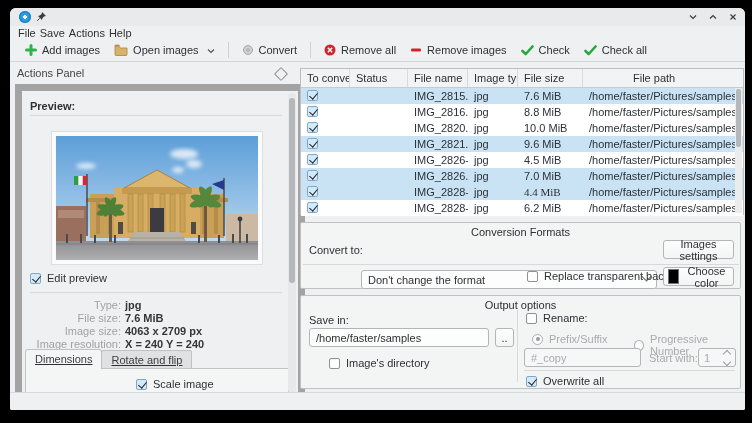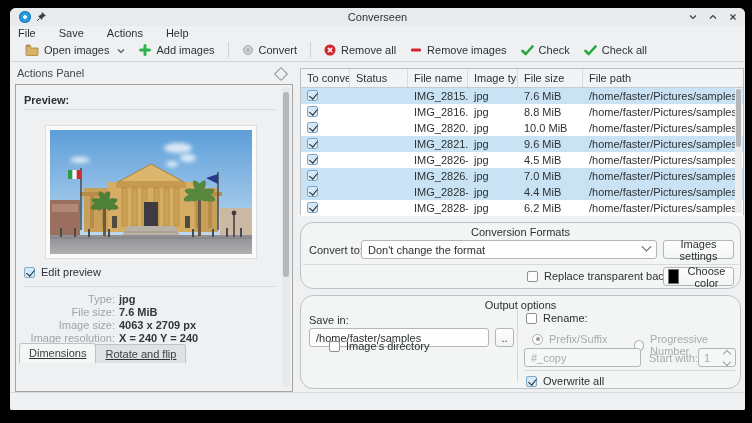--- a/index.html
+++ b/index.html
@@ -10,34 +10,34 @@
   
   .titlebar{position:absolute;left:0;top:0;width:735px;height:18px;background:#e8eaeb;}
   .titlebar .title{position:absolute;left:0;right:0;top:3px;text-align:center;color:#2f3336;font-size:11px;}
   .app-icon{position:absolute;left:9px;top:3px;width:12px;height:12px;border-radius:50%;
             background:radial-gradient(circle at 50% 50%, #eaf5fd 0 22%, #2d9de2 24% 100%);
             box-shadow:inset 0 0 0 1.5px #1f83c6;}
   .pin{position:absolute;left:26px;top:3px;width:11px;height:11px;}
   .wc{position:absolute;right:6px;top:2px;display:flex;gap:7px;align-items:center;}
   .wc span{width:13px;height:13px;display:inline-flex;align-items:center;justify-content:center;}
   
-  .menubar{position:absolute;left:0;top:18px;width:735px;height:13px;display:flex;align-items:center;padding-left:8px;gap:23px;}
+  .menubar{position:absolute;left:0;top:18px;width:735px;height:13px;display:flex;align-items:center;padding-left:8px;gap:4px;}
   .menubar span{color:#2d3134;}
   
   .toolbar{position:absolute;left:0;top:31px;width:735px;height:23px;display:flex;align-items:center;
            padding-left:8px;border-bottom:1px solid #d3d5d6;box-sizing:border-box;}
   .tbtn{display:inline-flex;align-items:center;gap:5px;padding:2px 7px;border-radius:3px;color:#2d3134;}
   .tsep{width:1px;height:16px;background:#cfd1d2;margin:0 6px;}
   .icon{display:inline-flex;align-items:center;justify-content:center;}
   
   .dock{position:absolute;left:0;top:54px;width:288px;height:330px;}
   .dock-title{position:absolute;left:0;top:4px;width:288px;height:16px;}
   .dock-title .dt-label{position:absolute;left:7px;top:1px;color:#43484a;}
   .float-icon{position:absolute;right:12px;top:3px;width:8px;height:8px;border:1px solid #8a8e90;transform:rotate(45deg);border-radius:1px;}
-  .dock-body{position:absolute;left:5px;top:22px;width:276px;height:306px;border:1px solid #a3a3a3;
+  .dock-body{position:absolute;left:5px;top:22px;width:276px;height:306px;border:7px solid #a3a3a3;
              background:#eff0f1;overflow:hidden;}
   .preview-label{position:absolute;left:8px;top:9px;font-weight:bold;}
   .hr{position:absolute;height:1px;background:#d7d9da;}
   .photo{position:absolute;left:29px;top:40px;width:202px;height:124px;background:#fbfbfb;
          border:1px solid #dcdedf;padding:4px;}
   .photo svg{display:block;}
   .meta-row{position:absolute;left:0;width:260px;height:13px;display:flex;}
   .meta-row .ml{width:99px;text-align:right;color:#9fa3a5;}
   .meta-row .mv{margin-left:4px;font-weight:bold;color:#33373a;}
   .tabs{position:absolute;left:3px;top:259px;height:19px;display:flex;align-items:flex-end;text-decoration:underline;}
@@ -45,37 +45,37 @@
        background:#dfe1e2;color:#3c4144;margin-right:-1px;}
   .tab.active{background:#f4f5f5;position:relative;z-index:2;padding-bottom:4px;}
   .tabframe{position:absolute;left:3px;top:277px;width:262px;height:40px;border:1px solid #bfc2c4;background:#f4f5f5;}
   .vscroll{position:absolute;right:2px;top:2px;width:8px;height:300px;background:#e6e8e9;border-radius:4px;}
   .vscroll .thumb{position:absolute;left:1px;top:5px;width:6px;height:185px;background:#b4b8ba;border-radius:3px;}
   .rightpane{position:absolute;left:289px;top:54px;width:446px;height:330px;}
   
   .table{position:absolute;left:1px;top:6px;width:444px;height:147px;background:#fff;border:1px solid #bcc0c2;box-sizing:border-box;}
   .thead{display:flex;height:18px;background:#f2f3f4;border-bottom:1px solid #c8cbcc;}
   .th{box-sizing:border-box;padding:3px 0 0 6px;border-right:1px solid #d8dadb;color:#2d3134;overflow:hidden;white-space:nowrap;}
-  .th:last-child{border-right:none;}
+  .th:last-child{border-right:none;margin-left:44px;}
   .trow{display:flex;height:16px;align-items:center;background:#fff;}
   .trow.selected{background:#c9e3f5;}
   .td{box-sizing:border-box;padding-left:6px;overflow:hidden;white-space:nowrap;}
   .tscroll{position:absolute;right:1px;top:19px;width:7px;bottom:1px;background:#ececed;}
   .tscroll .thumb{position:absolute;left:1px;top:1px;width:5px;height:58px;background:#b4b8ba;border-radius:2px;}
   
-  .group{position:absolute;left:1px;width:441px;border:1px solid #bfc2c4;border-radius:13px;background:#f3f4f4;box-sizing:border-box;}
+  .group{position:absolute;left:1px;width:441px;border:1px solid #bfc2c4;border-radius:2px;background:#f3f4f4;box-sizing:border-box;}
   .gtitle{position:absolute;left:0;right:0;top:3px;text-align:center;color:#2d3134;}
   .conv{top:160px;height:67px;}
   .out{top:233px;height:94px;}
   .lbl{color:#2d3134;}
   .btn{position:absolute;display:inline-flex;align-items:center;justify-content:center;gap:5px;height:19px;
        background:linear-gradient(#fdfdfd,#f3f4f4);border:1px solid #b2b6b8;border-radius:3px;
        font-size:11px;color:#2d3134;box-sizing:border-box;padding:0 7px;font-family:"Liberation Sans",sans-serif;}
   .combo{position:absolute;height:19px;background:#fdfdfd;border:1px solid #b2b6b8;border-radius:3px;
-         box-sizing:border-box;display:flex;align-items:center;padding:0 6px;}
+         box-sizing:border-box;display:flex;align-items:center;padding:0 6px;margin-top:30px;}
   .combo .chev{margin-left:auto;width:6px;height:6px;border-right:1.4px solid #565b5e;border-bottom:1.4px solid #565b5e;
                transform:rotate(45deg) translate(-2px,-2px);}
   .input{position:absolute;height:19px;background:#fdfdfd;border:1px solid #b2b6b8;border-radius:3px;
          box-sizing:border-box;display:flex;align-items:center;padding:0 6px;}
   .input.disabled{color:#a8abad;background:#f6f7f7;}
   .swatch{width:13px;height:13px;border:1px solid #6f7375;}
   
   .cb{display:inline-flex;align-items:center;gap:6px;color:#2d3134;}
   .cb .box{width:11px;height:11px;box-sizing:border-box;border:1px solid #8d9193;border-radius:2px;background:#fdfdfd;position:relative;flex:none;}
   .cb.checked .box{background:#d4eafa;border-color:#7fa9c6;}
@@ -100,21 +100,20 @@
 <div class="window">
 
   <div class="titlebar">
     <span class="app-icon"></span>
     <span class="pin">
       <svg width="11" height="11" viewBox="0 0 11 11">
           <path d="M6 1l4 4-2 .4L6.4 7.2 6 9 2 5l1.8-.4L5.6 3z" fill="#3a3e40"></path>
           <path d="M3.6 7.4L1.2 9.8" stroke="#3a3e40" stroke-width="1"></path>
         </svg>
     </span>
-    <div class="title">Converseen</div>
     <div class="wc">
       <span>
           <svg width="10" height="10" viewBox="0 0 10 10">
             <path d="M2 3.5l3 3 3-3" fill="none" stroke="#3a3e40" stroke-width="1.2"></path>
           </svg>
         </span>
       <span>
           <svg width="10" height="10" viewBox="0 0 10 10">
             <path d="M2 6.5l3-3 3 3" fill="none" stroke="#3a3e40" stroke-width="1.2"></path>
           </svg>
@@ -130,38 +129,38 @@
   <div class="menubar" id="menubar">
       <span>File</span>
       <span>Save</span>
       <span>Actions</span>
       <span>Help</span>
     </div>
 
   <div class="toolbar" id="toolbar">
       <div class="tbtn">
         <span class="icon">
+          <svg width="12" height="12" viewBox="0 0 12 12">
+            <path d="M6 1.5v9M1.5 6h9" stroke="#2eb24c" stroke-width="3" stroke-linecap="round"></path>
+          </svg>
+        </span>
+        <span>Add images</span>
+      </div>
+      <div class="tbtn">
+        <span class="icon">
           <svg width="14" height="12" viewBox="0 0 14 12">
             <path d="M1 2.5h4l1.2 1.5H13v6.5a1 1 0 0 1-1 1H2a1 1 0 0 1-1-1z" fill="#d9b26a" stroke="#a9833f" stroke-width="0.8"></path>
             <path d="M1 2.5V1.8a.8.8 0 0 1 .8-.8h3l1.2 1.5" fill="#c49a55" stroke="#a9833f" stroke-width="0.8"></path>
           </svg>
         </span>
         <span>Open images</span>
         <span style="margin-left: 3px;"><svg width="8" height="6" viewBox="0 0 8 6">
             <path d="M1 1.5l3 3 3-3" fill="none" stroke="#50555 8" stroke-width="1.2"></path>
             <path d="M1 1.5l3 3 3-3" fill="none" stroke="#505558" stroke-width="1.2"></path>
           </svg></span>
-      </div>
-      <div class="tbtn">
-        <span class="icon">
-          <svg width="12" height="12" viewBox="0 0 12 12">
-            <path d="M6 1.5v9M1.5 6h9" stroke="#2eb24c" stroke-width="3" stroke-linecap="round"></path>
-          </svg>
-        </span>
-        <span>Add images</span>
       </div>
       <span class="tsep"></span>
       <div class="tbtn">
         <span class="icon">
           <svg width="12" height="12" viewBox="0 0 12 12">
             <circle cx="6" cy="6" r="4.5" fill="#cfd2d3" stroke="#a3a7a9"></circle>
             <circle cx="6" cy="6" r="2" fill="#b4b8ba"></circle>
           </svg>
         </span>
         <span>Convert</span>
@@ -337,20 +336,27 @@
           <div class="meta-row" style="top: 247px;">
             <span class="ml">Image resolution:</span>
             <span class="mv">X = 240 Y = 240</span>
           </div>
         </div>
 
       <div class="tabs" id="tabs">
           <div class="tab active">Dimensions</div>
           <div class="tab">Rotate and flip</div>
         </div>
+      <div class="tabframe">
+        <label class="cb checked" style="position:absolute;left:110px;top:9px;">
+          <span class="box"></span>
+            <span>Scale image</span>
+        </label>
+        <div class="input" style="left:45px;top:23px;width:62px;"></div>
+      </div>
 
       <div class="vscroll">
           <div class="thumb"></div>
         </div>
     </div>
   </div>
 
   <div class="rightpane">
 
     <div class="table">
@@ -423,21 +429,21 @@
             <div class="td" style="width: 65px;">7.0 MiB</div>
             <div class="td" style="width: 155px; flex: 1 1 0%;">/home/faster/Pictures/samples</div>
           </div>
           <div class="trow selected">
             <div class="td" style="width: 49px;"><span class="cb checked">
                 <span class="box"></span>
               </span></div>
             <div class="td" style="width: 58px;"></div>
             <div class="td" style="width: 60px;">IMG_2828-2.jpg</div>
             <div class="td" style="width: 50px;">jpg</div>
-            <div class="td" style="width: 65px;">4.4 MiB</div>
+            <div class="td" style="width: 65px; font-family: Liberation Serif, serif;">4.4 MiB</div>
             <div class="td" style="width: 155px; flex: 1 1 0%;">/home/faster/Pictures/samples</div>
           </div>
           <div class="trow">
             <div class="td" style="width: 49px;"><span class="cb checked">
                 <span class="box"></span>
               </span></div>
             <div class="td" style="width: 58px;"></div>
             <div class="td" style="width: 60px;">IMG_2828-3.jpg</div>
             <div class="td" style="width: 50px;">jpg</div>
             <div class="td" style="width: 65px;">6.2 MiB</div>
@@ -472,21 +478,21 @@
 
     <div class="group out">
       <div class="gtitle">Output options</div>
       <span class="lbl abs" style="left:8px;top:18px;text-align:right;">Save in:</span>
       <div class="input" style="left:8px;top:32px;width:180px;">
         <span>/home/faster/samples</span>
       </div>
       <button class="btn" style="left:194px;top:32px;width:19px;padding:0;">
           <span>..</span>
         </button>
-      <label class="cb" style="position:absolute;left:8px;top:44px;padding-left:20px;">
+      <label class="cb" style="position:absolute;left:8px;top:61px;padding-left:20px;">
         <span class="box"></span>
           <span>Image's directory</span>
       </label>
 
       <div class="vdiv" style="left:216px;top:14px;height:72px;"></div>
 
       <label class="cb" style="position:absolute;left:225px;top:16px;">
         <span class="box"></span>
           <span>Rename:</span>
       </label>

